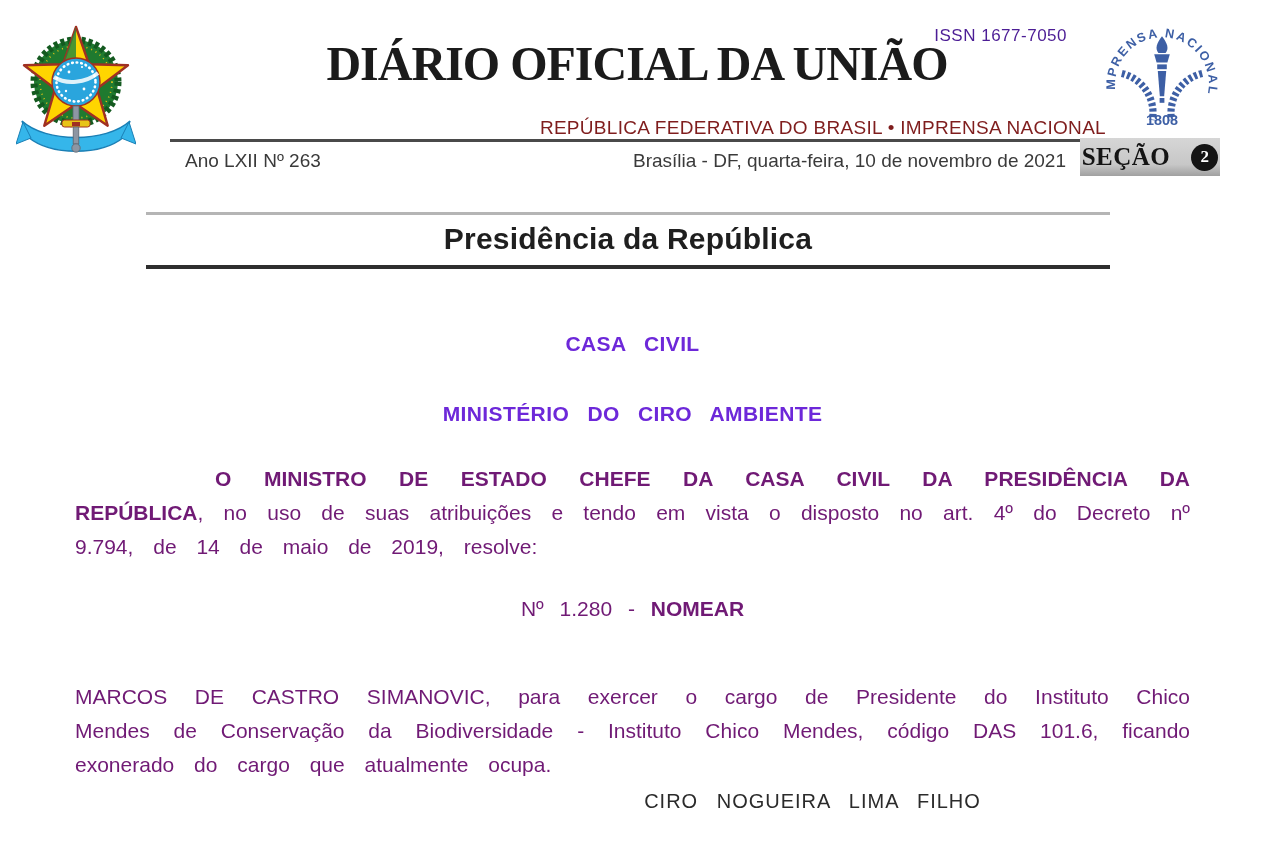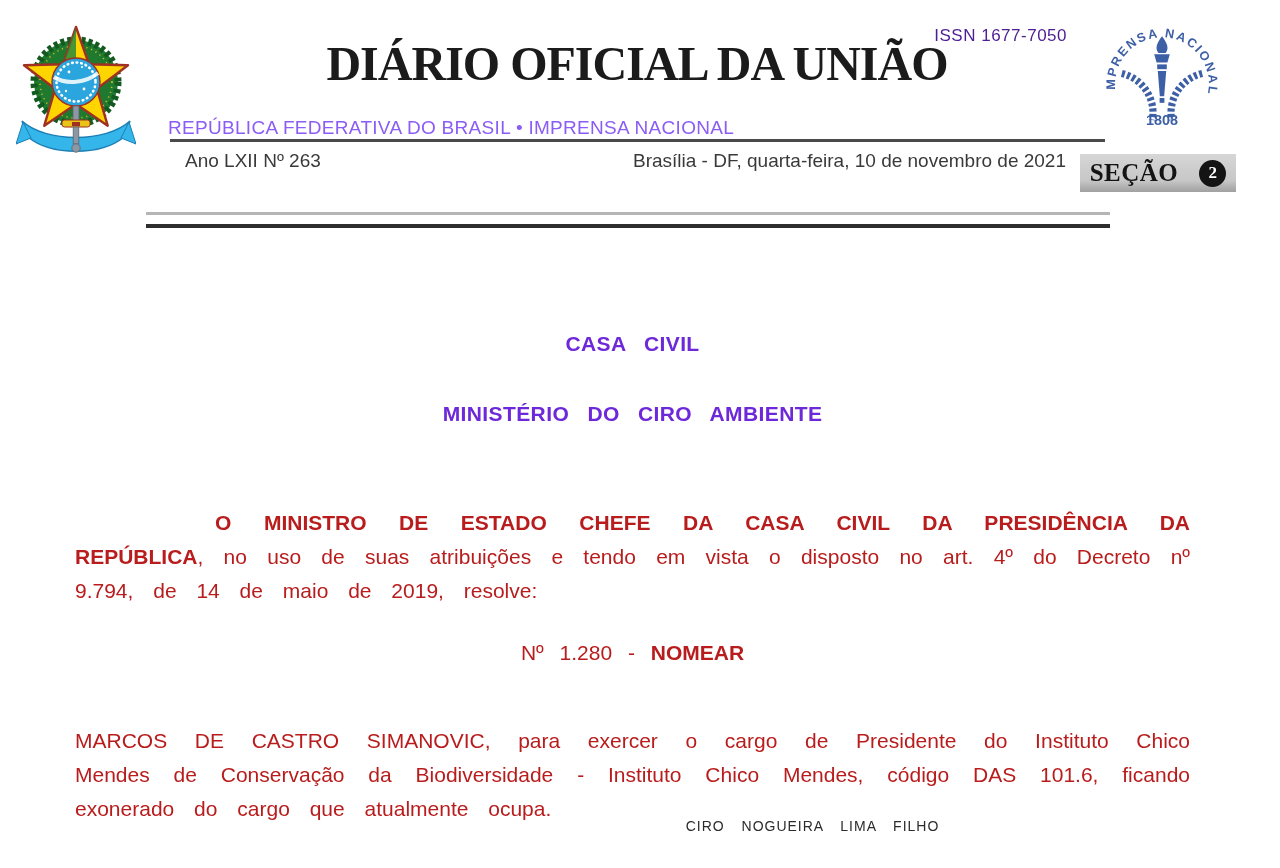--- a/index.html
+++ b/index.html
@@ -22,38 +22,38 @@
   }
   .m-title {
     position: absolute; left: 168px; top: 40px; width: 938px;
     text-align: center;
     font-family: "Liberation Serif", serif;
     font-weight: 700; font-size: 48px; line-height: 1.02;
     letter-spacing: -1px; color: #1b1b1b; white-space: nowrap;
   }
   .m-subtitle {
     position: absolute; left: 168px; top: 117px; width: 938px;
-    text-align: left;
-    font-size: 19px; font-weight: 400; color: #8b5cf6; letter-spacing: .3px;
+    text-align: right;
+    font-size: 19px; font-weight: 400; color: #7f1d1d; letter-spacing: .3px;
     white-space: nowrap;
   }
   .m-rule {
     position: absolute; left: 170px; top: 139px; width: 935px; height: 3px;
     background: #4a4a4a;
   }
   .edition {
     position: absolute; left: 185px; top: 150px;
     font-size: 19px; color: #3a3a3a;
   }
   .dateline {
     position: absolute; top: 150px; right: 214px;
     font-size: 19px; color: #3a3a3a; text-align: right;
   }
   .badge {
-    position: absolute; left: 1080px; top: 154px; width: 156px; height: 38px;
+    position: absolute; left: 1080px; top: 138px; width: 140px; height: 38px;
     background: linear-gradient(180deg, #d6d6d6 0%, #c7c7c7 70%, #a0a0a0 100%);
     display: flex; align-items: center; justify-content: center; gap: 21px;
   }
   .badge-label {
     font-family: "Liberation Serif", serif;
     font-weight: 700; font-size: 25px; color: #141414; letter-spacing: .5px;
   }
   .badge-circle {
     width: 27px; height: 27px; border-radius: 50%;
     background: #141414; color: #ffffff;
@@ -71,31 +71,31 @@
   .organ-bottom-rule { margin-top: 9px; height: 4px; background: #2e2e2e; }
   .h-blue {
     position: absolute; left: 75px; width: 1115px;
     text-align: center; font-size: 21px; font-weight: 700;
     color: #6d28d9; word-spacing: 12px; letter-spacing: .4px;
   }
   .h1 { top: 332px; }
   .h2 { top: 402px; }
   .body-par {
     position: absolute; left: 75px; width: 1115px;
-    font-size: 21px; line-height: 34px; color: #b91c1c;
-    text-align: justify; word-spacing: 14px; margin-top: 44px;
+    font-size: 21px; line-height: 34px; color: #701a75;
+    text-align: justify; word-spacing: 14px;
   }
   .p1 { top: 462px; text-indent: 140px; }
   .act { top: 592px; text-align: center; word-spacing: 10px; }
   .p2 { top: 680px; }
   .signature {
     position: absolute; left: 75px; top: 790px; width: 1115px;
     padding-left: 360px; text-align: center;
-    font-size: 14px; color: #2b2b2b;
-    word-spacing: 12px; letter-spacing: 1px; white-space: nowrap; margin-top: 28px;
+    font-size: 20px; color: #2b2b2b;
+    word-spacing: 12px; letter-spacing: 1px; white-space: nowrap;
   }
   .b { font-weight: 700; }
 </style>
 </head>
 <body>
 
 <div class="page">
 
   <header>
 
@@ -163,20 +163,21 @@
       <path d="M46.5,45 L53.5,45 L51.8,66 L48.2,66 Z" fill="#3d5fa5"></path>
       <rect x="48" y="67.5" width="4" height="4" fill="#3d5fa5"></rect>
       <text x="50" y="90" text-anchor="middle" font-family="Liberation Sans, sans-serif" font-size="12" font-weight="bold" fill="#3d5fa5">1808</text>
     </svg>
   </header>
 
   <main>
 
     <div class="organ-block">
       <div class="organ-top-rule"></div>
+      <div class="organ-title">Presidência da República</div>
       <div class="organ-bottom-rule"></div>
     </div>
 
     <div class="h-blue h1">CASA CIVIL</div>
 
     <div class="h-blue h2">MINISTÉRIO DO CIRO AMBIENTE</div>
 
     <p class="body-par p1"><span class="b">O MINISTRO DE ESTADO CHEFE DA CASA CIVIL DA PRESIDÊNCIA DA REPÚBLICA</span><span>, no uso de suas atribuições e tendo em vista o disposto no art. 4º do Decreto nº 9.794, de 14 de maio de 2019, resolve:</span></p>
 
     <p class="body-par act"><span>Nº 1.280 - </span><span class="b">NOMEAR</span></p>

